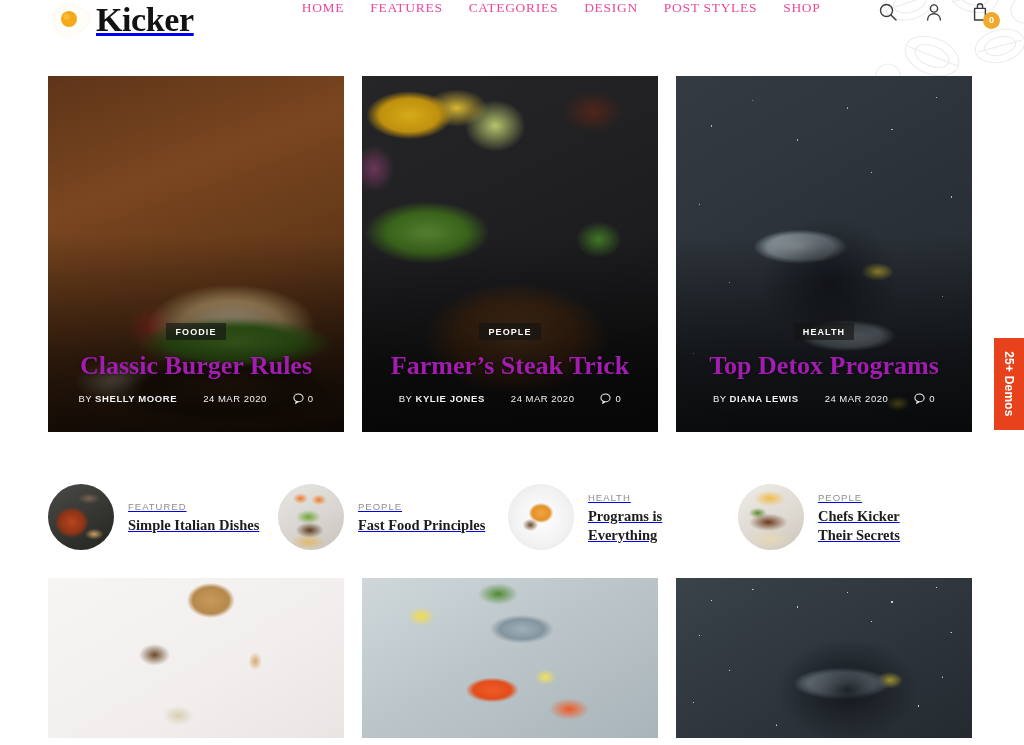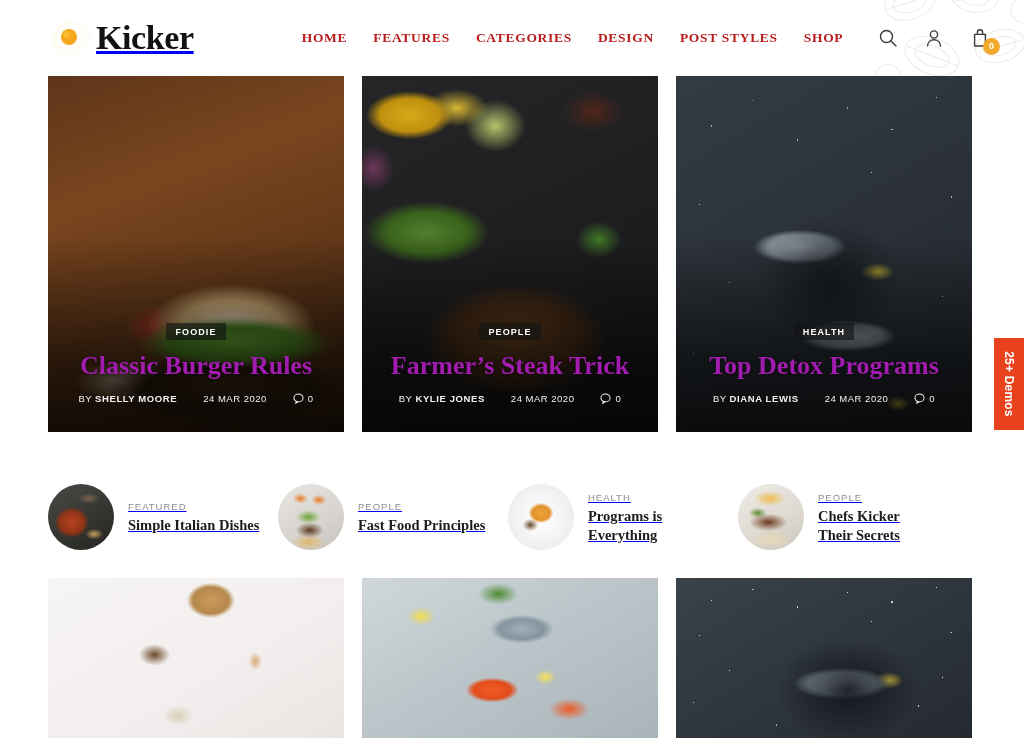--- a/index.html
+++ b/index.html
@@ -12,34 +12,34 @@
   .page { position:relative; width:1024px; height:745px; background:#fff; overflow:hidden; }
 
   
   .corner-pattern {
     position:absolute; top:-20px; right:-10px; width:160px; height:110px;
     opacity:.5; pointer-events:none;
   }
 
   
   .header {
-    position:relative; height:76px; display:flex; align-items:center;
+    position:relative; height:76px; display:flex; align-items:flex-start;
     padding:0 32px 0 46px; z-index:5;border-radius:8px;
   }
   .brand { display:flex; align-items:center; gap:4px; }
   .egg-icon { width:46px; height:40px; flex:none; }
   .brand-name {
     font-family:"Liberation Serif", serif;
     font-size:34px; font-weight:700; color:#121212; letter-spacing:-.4px;
   }
   .nav { display:flex; align-items:center; gap:26px; margin-left:108px; }
   .nav a {
     font-family:"Liberation Serif", serif;
-    font-size:13.5px; font-weight:700; letter-spacing:.7px;
-    color:#b91c1c; text-decoration:none; text-transform:uppercase;
+    font-size:13.5px; font-weight:400; letter-spacing:.7px;
+    color:#ec4899; text-decoration:none; text-transform:uppercase;
     white-space:nowrap;
   }
   .head-icons { margin-left:auto; display:flex; align-items:center; gap:22px; }
   .icon-btn { position:relative; display:flex; align-items:center; justify-content:center;
               width:24px; height:24px; color:#3a3a3a; }
   .cart-badge {
     position:absolute; right:-8px; bottom:-5px;
     width:17px; height:17px; border-radius:50%;
     background:#f0a92a; color:#fff;
     font-size:9px; font-weight:700; line-height:17px; text-align:center;

